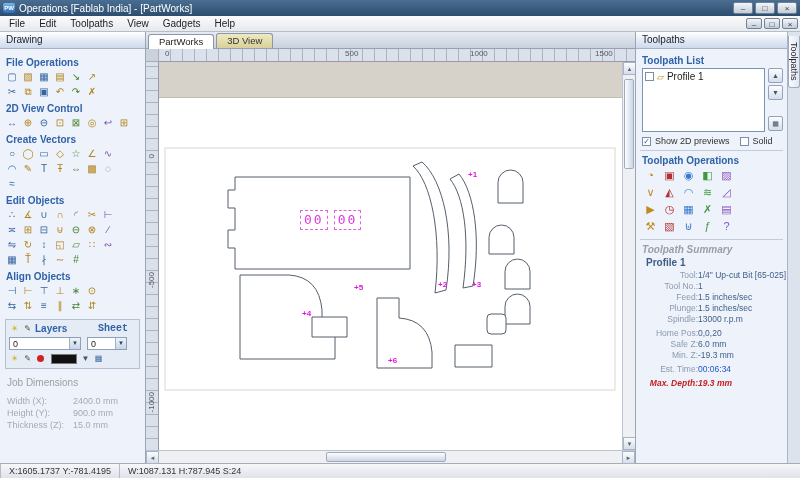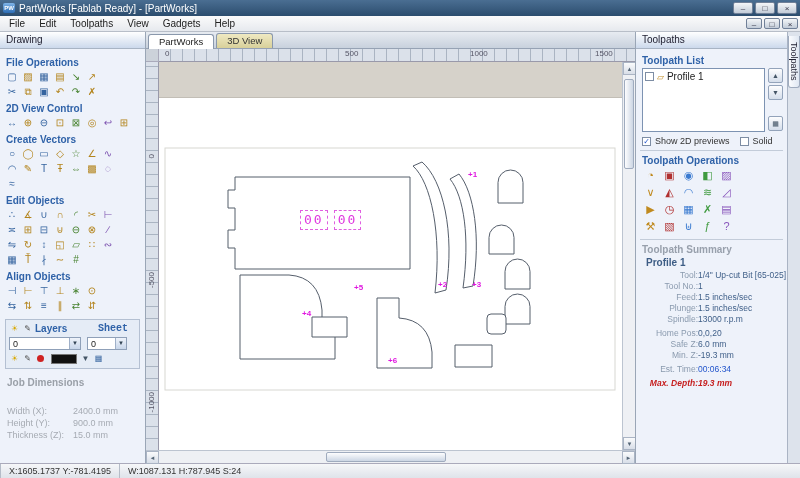--- a/index.html
+++ b/index.html
@@ -47,21 +47,21 @@
   .layers-title { color:#2f62a8; font-weight:bold; }
   .sheet-title { color:#2f62a8; font-weight:bold; margin-left:auto; margin-right:8px;font-family:Liberation Mono, monospace; }
   .fake-select { background:#fff; border:1px solid #8fa0b8; height:13px; display:flex; align-items:center;
     font-size:9px; padding-left:3px; position:relative; }
   .fake-select .arrow { margin-left:auto; width:11px; height:11px; background:linear-gradient(#eef3fa,#c8d6ea);
     border-left:1px solid #9fb0c8; font-size:6px; text-align:center; line-height:11px; color:#345; }
   .sel-layer { width:72px; margin-right:6px; } .sel-sheet { width:40px; }
   .swatch { width:26px; height:10px; background:#111; border:1px solid #777; margin:0 3px; }
 
   .jobdims { margin:8px 7px; color:#a6abb3; }
-  .jobdims .jd-title { font-weight:bold; color:#9aa0a8; margin-bottom:18px; }
+  .jobdims .jd-title { font-weight:normal; color:#9aa0a8; margin-bottom:8px; }
   .jd-row { display:flex; margin-top:2px; font-size:9px; }
   .jd-row .jd-label { width:66px; }
 
   
   .canvas-col { flex:1; display:flex; flex-direction:column; background:#dbe1ea; min-width:0; }
   .tabbar { height:17px; background:linear-gradient(#e7ebf1,#c8d1dd); display:flex; align-items:flex-end; padding-left:2px; border-bottom:1px solid #96a2b4;}
   .tab { height:15px; line-height:14px; padding:0 10px; border:1px solid #8a98ac; border-bottom:none;
     border-radius:3px 3px 0 0; margin-right:2px; font-size:9.5px; }
   .tab.active { background:#fff; position:relative; top:1px; }
   .tab.alt { background:linear-gradient(#efe9c2,#d8d09a); color:#333; }
@@ -111,21 +111,21 @@
   .divider { height:1px; background:#c3ccd9; margin:4px 4px; }
 
   .ops-grid { display:flex; flex-wrap:wrap; padding:0 5px; width:120px; }
   .ops-grid .tool-icon { width:19px; height:17px; text-align:center; line-height:17px; font-size:11px; }
   .ops-grid .tool-icon:nth-child(5n+1){ color:#c08a1f; }
   .ops-grid .tool-icon:nth-child(5n+2){ color:#b03030; }
   .ops-grid .tool-icon:nth-child(5n+3){ color:#3a7ad0; }
   .ops-grid .tool-icon:nth-child(5n+4){ color:#3f9a3f; }
   .ops-grid .tool-icon:nth-child(5n){ color:#8855bb; }
 
-  .sum-title { font-weight:bold; color:#98a0ac; margin:3px 6px 2px 6px; }
+  .sum-title { font-weight:bold; color:#98a0ac; margin:3px 6px 2px 6px;font-style:italic; }
   .sum-name { font-weight:bold; color:#3d5d85; margin:1px 6px 2px 10px; }
   .sum-row { display:flex; margin:1px 4px 1px 10px; font-size:8.5px; white-space:nowrap; }
   .sum-row .sl { width:52px; color:#8a9aae; flex:none;text-align:right; }
   .sum-row .sv { color:#3f5f88; }
   .sum-row.time .sv { color:#2255cc; }
   .sum-row.depth { margin-top:4px; }
   .sum-row.depth .sl, .sum-row.depth .sv { color:#c61f1f; font-weight:bold;font-style:italic; }
 
   
   .right-strip { width:13px; background:#dde3ec; border-left:1px solid #aab4c4; display:flex; flex-direction:column; align-items:center; }
@@ -135,21 +135,21 @@
   
   .statusbar { height:15px; background:linear-gradient(#f6f7f9,#dfe3ea); border-top:1px solid #aab; display:flex; align-items:center; font-size:9px; color:#333; }
   .status-left { flex:1; padding-left:6px; }
   .status-cell { border-left:1px solid #b5bcc8; padding:0 8px; height:100%; line-height:14px; white-space:nowrap; }
 </style>
 </head>
 <body>
 
 <div class="titlebar">
   <span class="app-icon">PW</span>
-  <span class="title">PartWorks [Fablab Ready] - [PartWorks]</span>
+  <span class="title">Operations [Fablab India] - [PartWorks]</span>
   <span class="winbtn">–</span>
   <span class="winbtn">□</span>
   <span class="winbtn">×</span>
 </div>
 
 <div class="menubar">
   <span class="menu-item">File</span>
   <span class="menu-item">Edit</span>
   <span class="menu-item">Toolpaths</span>
   <span class="menu-item">View</span>

